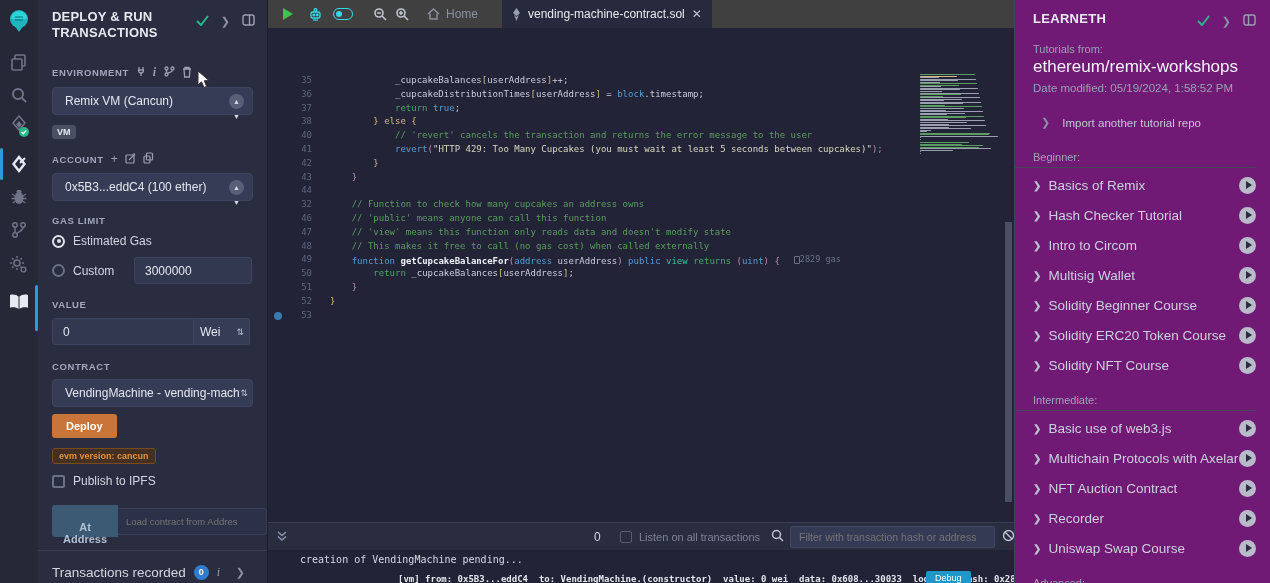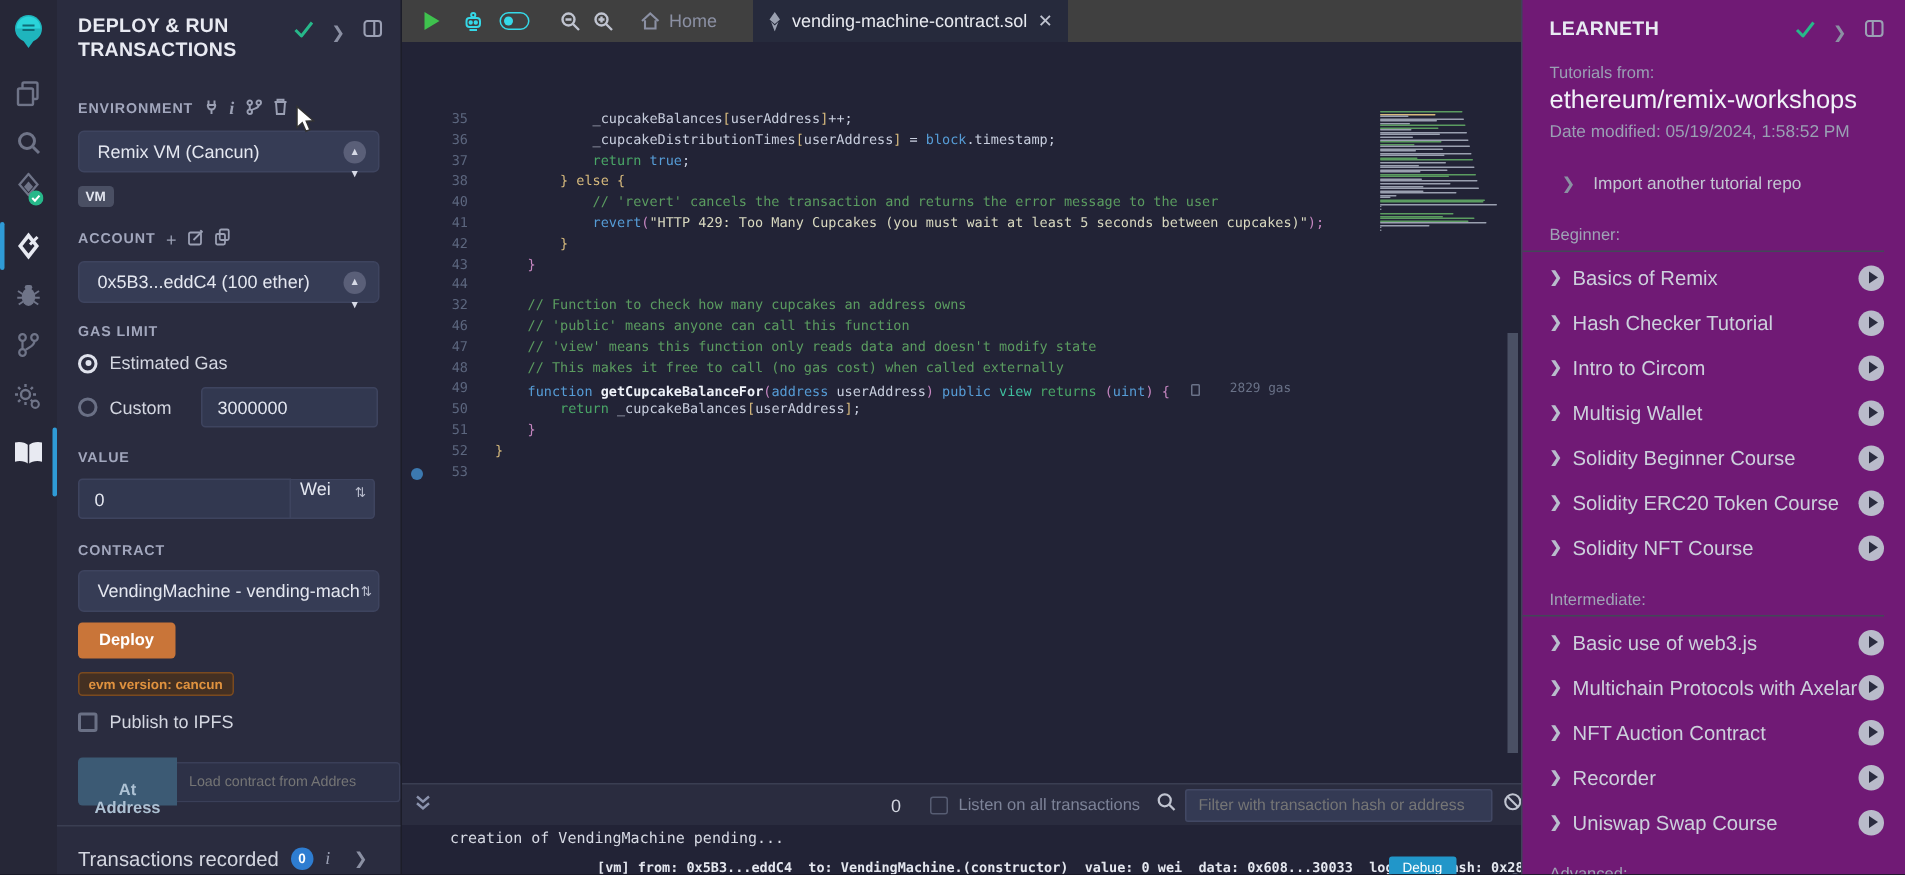--- a/index.html
+++ b/index.html
@@ -48,21 +48,21 @@
   .home-tab { display:flex; align-items:center; gap:6px; color:#8b90a3; font-size:12px; margin-left:18px; }
   .file-tab { margin-left:24px; height:28px; background:#262a3c; display:flex; align-items:center; gap:7px; padding:0 10px; color:#e8eaf0; font-size:12px; }
   .close-x { color:#c0c4d0; font-size:12px; }
 
   #editor { position:absolute; left:0; top:28px; width:746px; height:494px; background:#222336; overflow:hidden;margin-top:44px; }
   .code-line { position:relative; height:13.8px; white-space:pre; font-family:"DejaVu Sans Mono", monospace; font-size:9px; line-height:13.8px; color:#c8cede; }
   .code-line .ln { position:absolute; left:0; width:44px; text-align:right; color:#5c667e; }
   .code-line .ct { position:absolute; left:62px; }
   .tk-kw{color:#569cd6} .tk-teal{color:#3fbf9f} .tk-grn{color:#4aa667} .tk-cm{color:#5b9c60}
   .tk-y{color:#d7ba7d} .tk-m{color:#c586c0} .tk-str{color:#d9d9c0} .tk-fn{color:#eef1f8;font-weight:bold}
-  .gas-widget { display:inline-flex; align-items:center; gap:20px; margin-left:14px; color:#6a7288; font-size:8.5px; font-family:"DejaVu Sans Mono", monospace; }
+  .gas-widget { display:inline-flex; align-items:center; gap:0; margin-left:14px; color:#6a7288; font-size:8.5px; font-family:"DejaVu Sans Mono", monospace; }
   .gas-box { width:6px; height:8px; border:1px solid #6a7288; border-radius:1px; }
   .bp-dot { position:absolute; left:6px; top:3px; width:8px; height:8px; border-radius:50%; background:#3c79b0; }
   #minimap { position:absolute; left:652px; top:2px; width:82px; }
   .mm-line { height:1px; margin-bottom:0.55px; border-radius:1px; }
   #vscroll { position:absolute; left:736px; top:0; width:9px; height:494px; }
   #vscroll .thumb { position:absolute; left:1px; top:150px; width:7px; height:280px; background:#4a5064; }
   #hscroll-thumb { position:absolute; left:62px; top:482px; width:541px; height:7px; background:#555b6f; border-radius:4px; }
 
   
   #terminal { position:absolute; left:0; top:522px; width:746px; height:61px; background:#222336; }
@@ -237,21 +237,21 @@
         <span class="radio"></span>
         <span style="font-size:12px; color:#d3d6e0; width:53px;">Custom</span>
         <input class="inp" style="width: 118px;" value="3000000">
       </div>
 
       <div class="sec-label" style="margin-top:15px;">
           <span>VALUE</span>
         </div>
       <div class="row" style="margin-top:8px;">
         <input class="inp" style="width: 142px; border-radius: 3px 0px 0px 3px;" value="0">
-        <div class="sel" style="width:56px; height:27px; border-radius:0 3px 3px 0; border-left:none; padding:12px 6px;align-items:flex-end;">
+        <div class="sel" style="width:56px; height:27px; border-radius:0 3px 3px 0; border-left:none; padding:12px 6px;">
           <span style="font-size:12px;">Wei</span>
           <span class="updown">⇅</span>
         </div>
       </div>
 
       <div class="sec-label" style="margin-top:16px;">
           <span>CONTRACT</span>
         </div>
       <div class="sel" style="margin-top:7px; padding-right:5px;">
         <span style="white-space:nowrap; overflow:hidden; max-width:178px;">VendingMachine - vending-machin</span>

